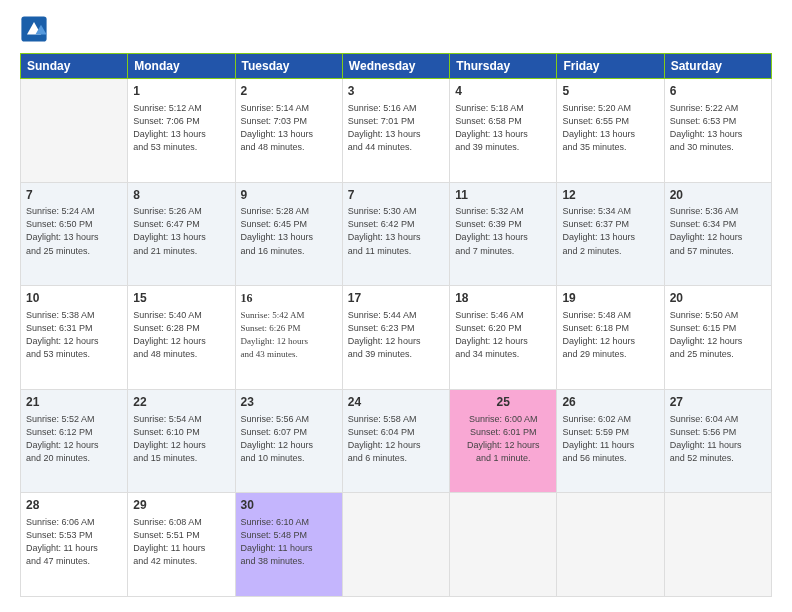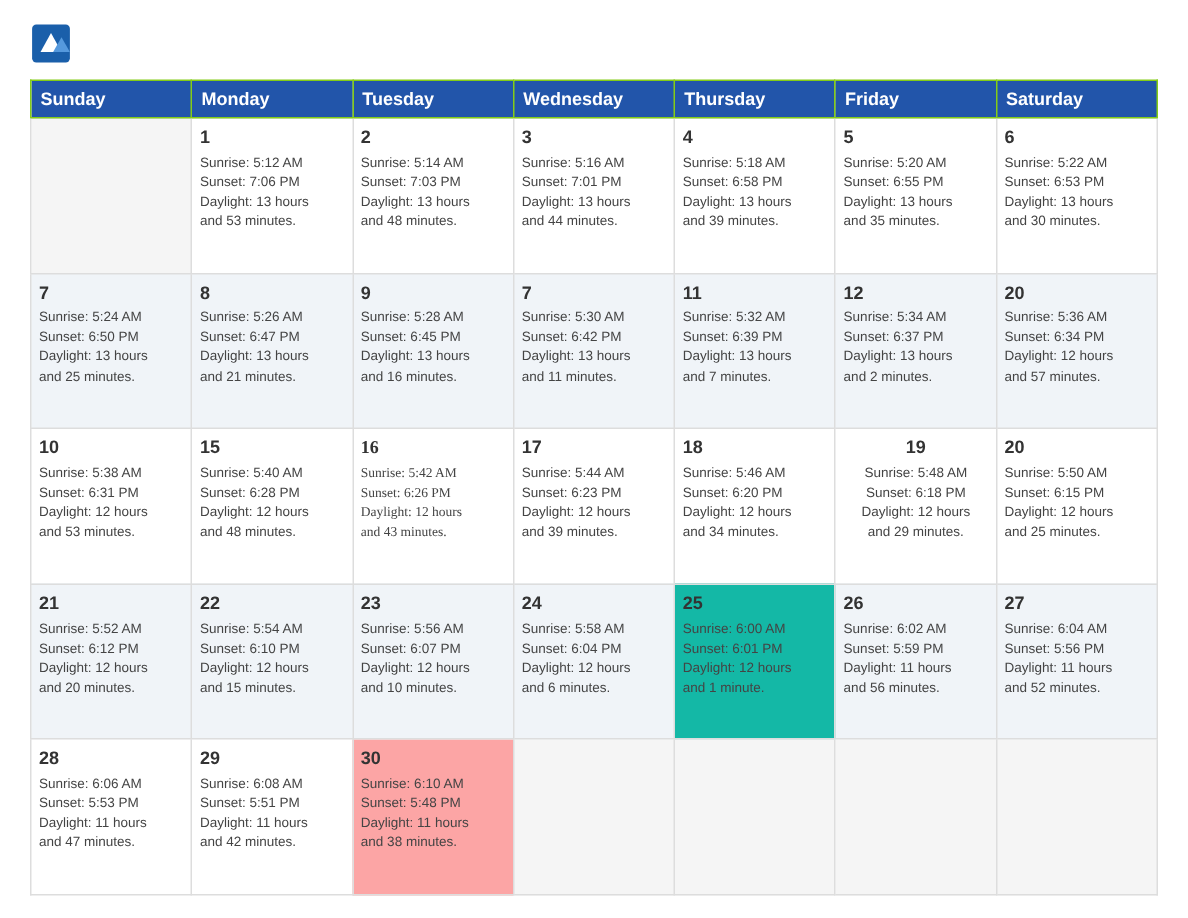--- a/index.html
+++ b/index.html
@@ -208,21 +208,21 @@
             <div class="day-info">Sunrise: 5:42 AM<br>Sunset: 6:26 PM<br>Daylight: 12 hours<br>and 43 minutes.</div>
           </td>
           <td style="background-color: rgb(255, 255, 255);">
             <span class="day-num">17</span>
             <div class="day-info">Sunrise: 5:44 AM<br>Sunset: 6:23 PM<br>Daylight: 12 hours<br>and 39 minutes.</div>
           </td>
           <td style="background-color: rgb(255, 255, 255); margin-top: 48px;">
             <span class="day-num">18</span>
             <div class="day-info">Sunrise: 5:46 AM<br>Sunset: 6:20 PM<br>Daylight: 12 hours<br>and 34 minutes.</div>
           </td>
-          <td style="background-color: rgb(255, 255, 255); text-align: center;">
+          <td style="background-color: rgb(255, 255, 255);">
             <span class="day-num">19</span>
             <div class="day-info">Sunrise: 5:48 AM<br>Sunset: 6:18 PM<br>Daylight: 12 hours<br>and 29 minutes.</div>
           </td>
           <td style="background-color: rgb(255, 255, 255);">
             <span class="day-num">20</span>
             <div class="day-info">Sunrise: 5:50 AM<br>Sunset: 6:15 PM<br>Daylight: 12 hours<br>and 25 minutes.</div>
           </td>
         </tr>
         <tr style="background-color: rgb(240, 244, 248);">
           <td style="background-color: rgb(240, 244, 248); margin-left: 28px;">
@@ -234,21 +234,21 @@
             <div class="day-info">Sunrise: 5:54 AM<br>Sunset: 6:10 PM<br>Daylight: 12 hours<br>and 15 minutes.</div>
           </td>
           <td style="background-color: rgb(240, 244, 248);">
             <span class="day-num">23</span>
             <div class="day-info">Sunrise: 5:56 AM<br>Sunset: 6:07 PM<br>Daylight: 12 hours<br>and 10 minutes.</div>
           </td>
           <td style="background-color: rgb(240, 244, 248);">
             <span class="day-num">24</span>
             <div class="day-info">Sunrise: 5:58 AM<br>Sunset: 6:04 PM<br>Daylight: 12 hours<br>and 6 minutes.</div>
           </td>
-          <td style="background-color: #14b8a6;">
+          <td style="background-color: #f9a8d4; text-align: center;">
             <span class="day-num">25</span>
             <div class="day-info">Sunrise: 6:00 AM<br>Sunset: 6:01 PM<br>Daylight: 12 hours<br>and 1 minute.</div>
           </td>
           <td style="background-color: rgb(240, 244, 248);">
             <span class="day-num">26</span>
             <div class="day-info">Sunrise: 6:02 AM<br>Sunset: 5:59 PM<br>Daylight: 11 hours<br>and 56 minutes.</div>
           </td>
           <td style="background-color: rgb(240, 244, 248);">
             <span class="day-num">27</span>
             <div class="day-info">Sunrise: 6:04 AM<br>Sunset: 5:56 PM<br>Daylight: 11 hours<br>and 52 minutes.</div>
@@ -256,21 +256,21 @@
         </tr>
         <tr style="background-color: rgb(255, 255, 255);">
           <td style="background-color: rgb(255, 255, 255);">
             <span class="day-num">28</span>
             <div class="day-info">Sunrise: 6:06 AM<br>Sunset: 5:53 PM<br>Daylight: 11 hours<br>and 47 minutes.</div>
           </td>
           <td style="background-color: rgb(255, 255, 255);">
             <span class="day-num">29</span>
             <div class="day-info">Sunrise: 6:08 AM<br>Sunset: 5:51 PM<br>Daylight: 11 hours<br>and 42 minutes.</div>
           </td>
-          <td style="background-color: #fca5a5;">
+          <td style="background-color: #c4b5fd;">
             <span class="day-num">30</span>
             <div class="day-info">Sunrise: 6:10 AM<br>Sunset: 5:48 PM<br>Daylight: 11 hours<br>and 38 minutes.</div>
           </td>
           <td class="empty" style="background-color: rgb(245, 245, 245);"></td>
           <td class="empty" style="background-color: rgb(245, 245, 245);"></td>
           <td class="empty" style="background-color: rgb(245, 245, 245);"></td>
           <td class="empty" style="background-color: rgb(245, 245, 245);"></td>
         </tr>
       </tbody>
   </table>

